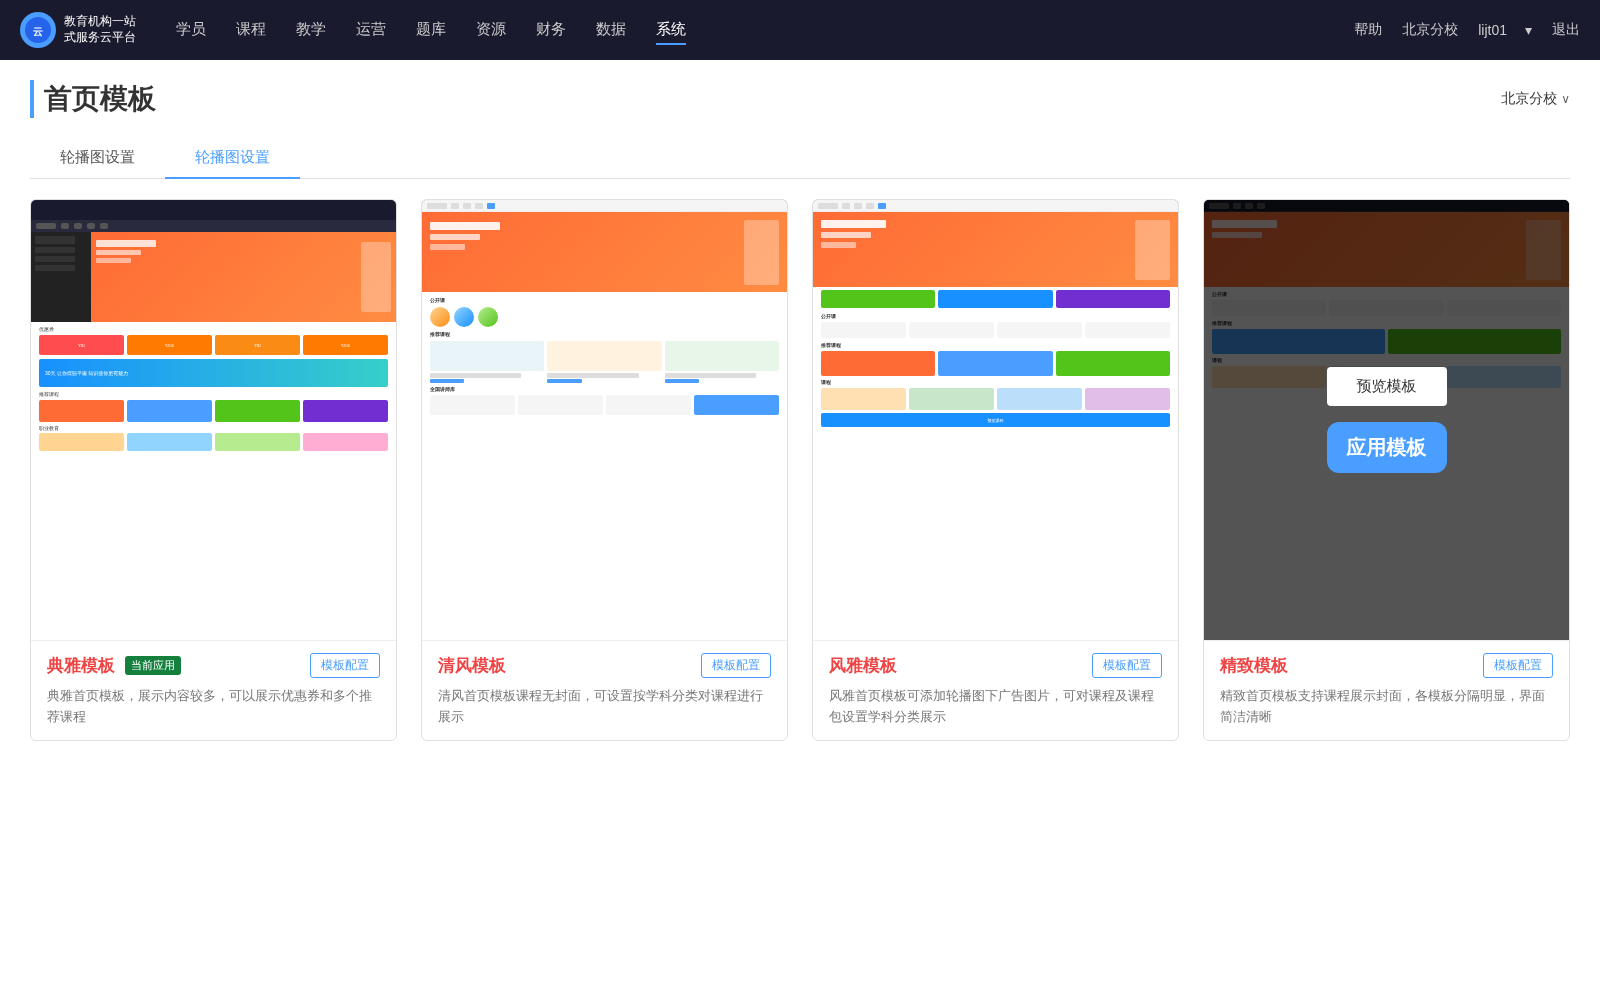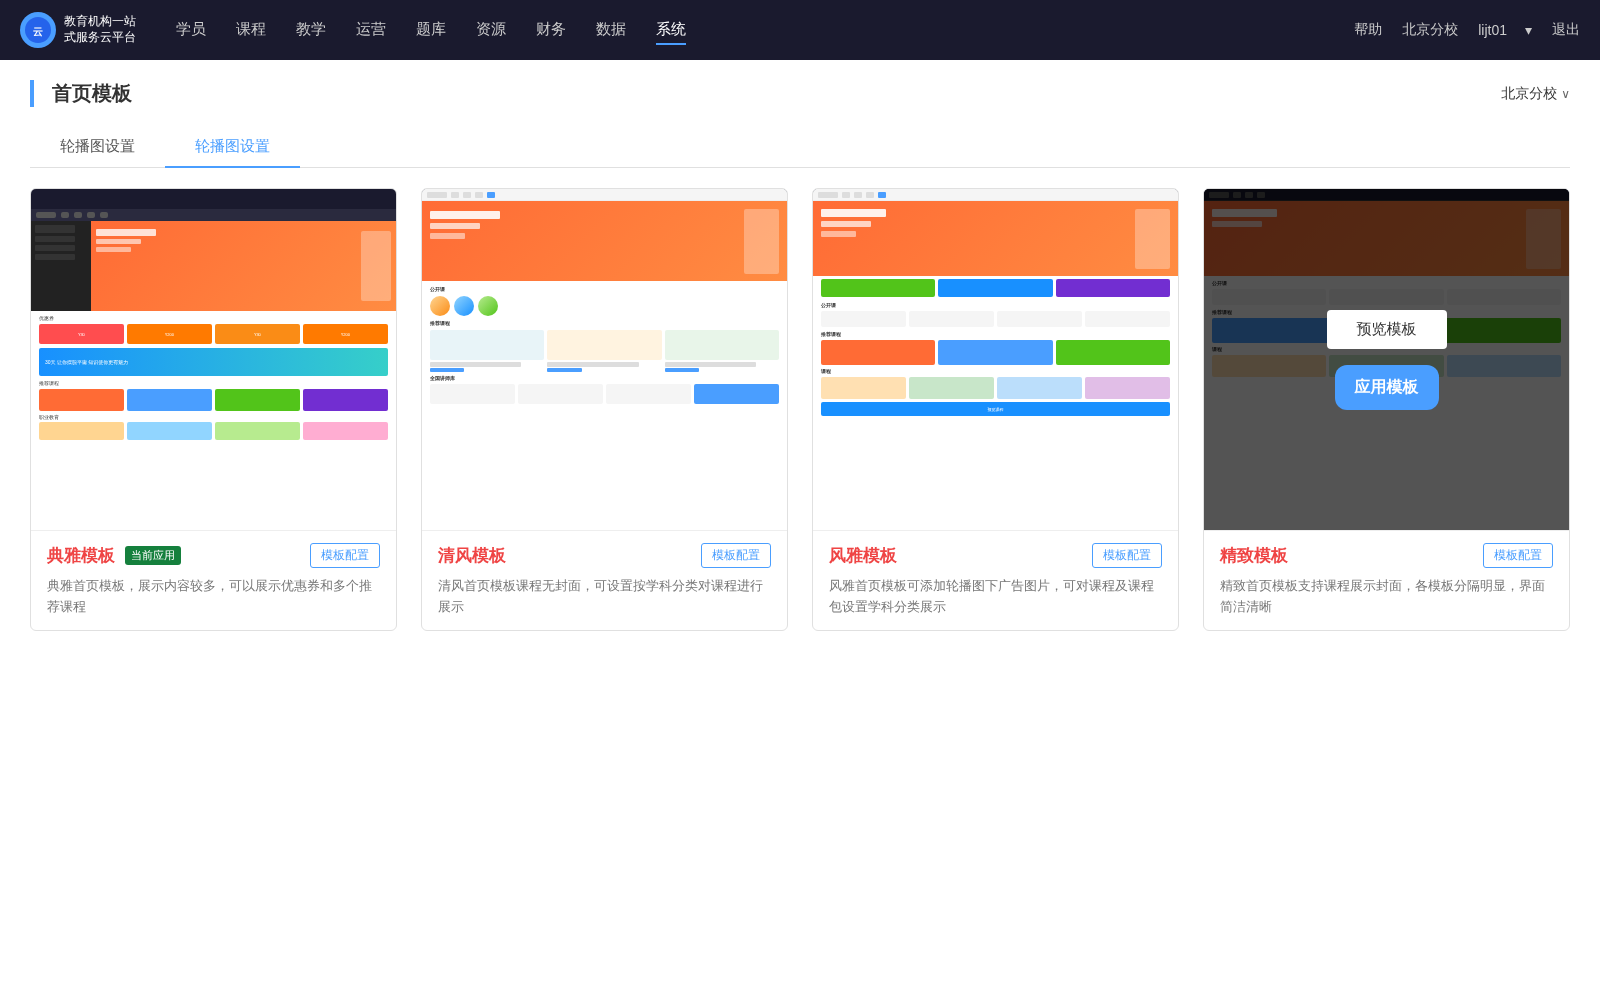--- a/index.html
+++ b/index.html
@@ -15,41 +15,41 @@
     .nav-item.active { color: white; border-bottom: 2px solid #4a9eff; }
     .nav-right { display: flex; gap: 20px; align-items: center; }
     .nav-right-item { color: #ccc; font-size: 14px; cursor: pointer; }
     .nav-right-item.user { display: flex; align-items: center; gap: 18px; }
 
     
     .content { background: white; min-height: 930px; padding: 20px 30px; }
 
     
     .page-header { display: flex; align-items: center; justify-content: space-between; margin-bottom: 20px; }
-    .page-title { font-size: 20px; font-weight: 600; color: #333; border-left: 4px solid #4a9eff; padding-left: 18px; }
+    .page-title { font-size: 28px; font-weight: 600; color: #333; border-left: 4px solid #4a9eff; padding-left: 10px; }
     .school-selector { display: flex; align-items: center; gap: 4px; color: #333; font-size: 14px; cursor: pointer; }
     .chevron-icon { color: #666; font-size: 12px; }
 
     
     .tabs { display: flex; border-bottom: 1px solid #e0e0e0; margin-bottom: 20px; }
     .tab { padding: 10px 30px; font-size: 15px; cursor: pointer; color: #555; border-bottom: 2px solid transparent; margin-bottom: -1px; }
     .tab.active { color: #4a9eff; border-bottom: 2px solid #4a9eff; font-weight: 500; }
 
     
     .note { font-size: 13px; color: #888; margin-bottom: 30px; }
 
     
     .templates-grid { display: grid; grid-template-columns: repeat(4, 1fr); gap: 24px; }
 
     
     .template-card { border: 1px solid #e0e0e0; border-radius: 6px; overflow: hidden; background: white; }
-    .template-preview { height: 341px; overflow: hidden; position: relative; background: #0f172a; }
+    .template-preview { height: 440px; overflow: hidden; position: relative; background: #0f172a; }
     .template-preview-overlay { position: absolute; inset: 0; background: rgba(0,0,0,0.45); display: flex; flex-direction: column; align-items: center; justify-content: center; gap: 16px; }
     .preview-btn { background: white; color: #333; border: none; padding: 10px 30px; border-radius: 4px; font-size: 15px; cursor: pointer; font-weight: 500; }
-    .apply-btn { background: #4a9eff; color: white; border: none; padding: 12px 20px; border-radius: 12px; font-size: 16px; cursor: pointer; font-weight: 600; }
+    .apply-btn { background: #4a9eff; color: white; border: none; padding: 12px 20px; border-radius: 12px; font-size: 20px; cursor: pointer; font-weight: 600; }
 
     .template-footer { padding: 12px 16px; border-top: 1px solid #eee; }
     .template-name-row { display: flex; align-items: center; gap: 10px; margin-bottom: 8px; }
     .template-name { font-size: 17px; font-weight: 600; color: #ef4444; }
     .current-badge { background: #15803d; color: white; font-size: 11px; padding: 2px 6px; border-radius: 3px; }
     .config-btn { margin-left: auto; background: white; border: 1px solid #4a9eff; color: #4a9eff; font-size: 12px; padding: 3px 10px; border-radius: 3px; cursor: pointer; }
     .template-desc { font-size: 13px; color: #777; line-height: 1.6; }
 
     
     .mock-preview { width: 100%; height: 100%; background: white; overflow: hidden; }

